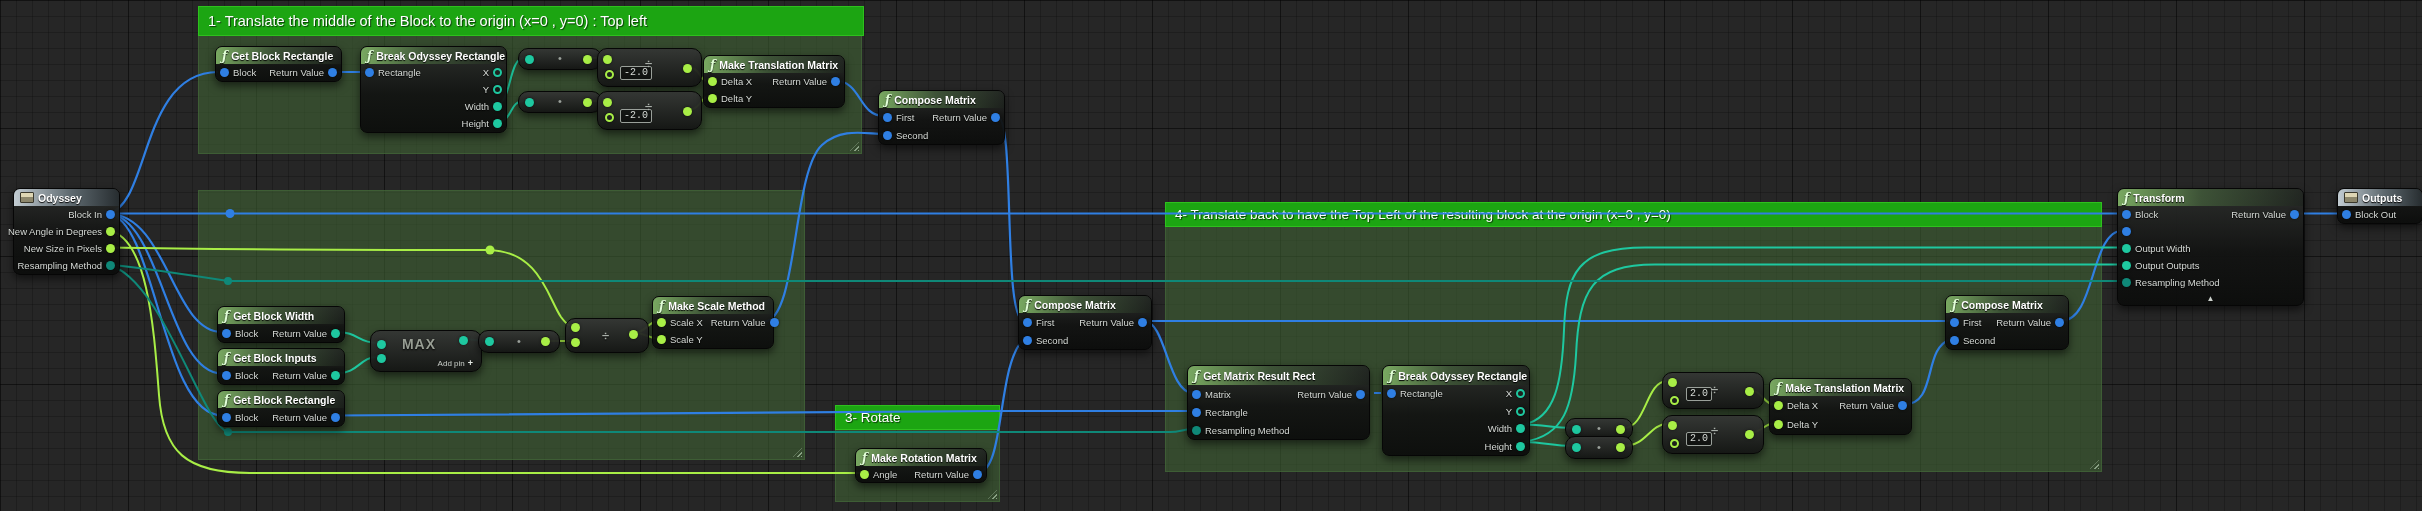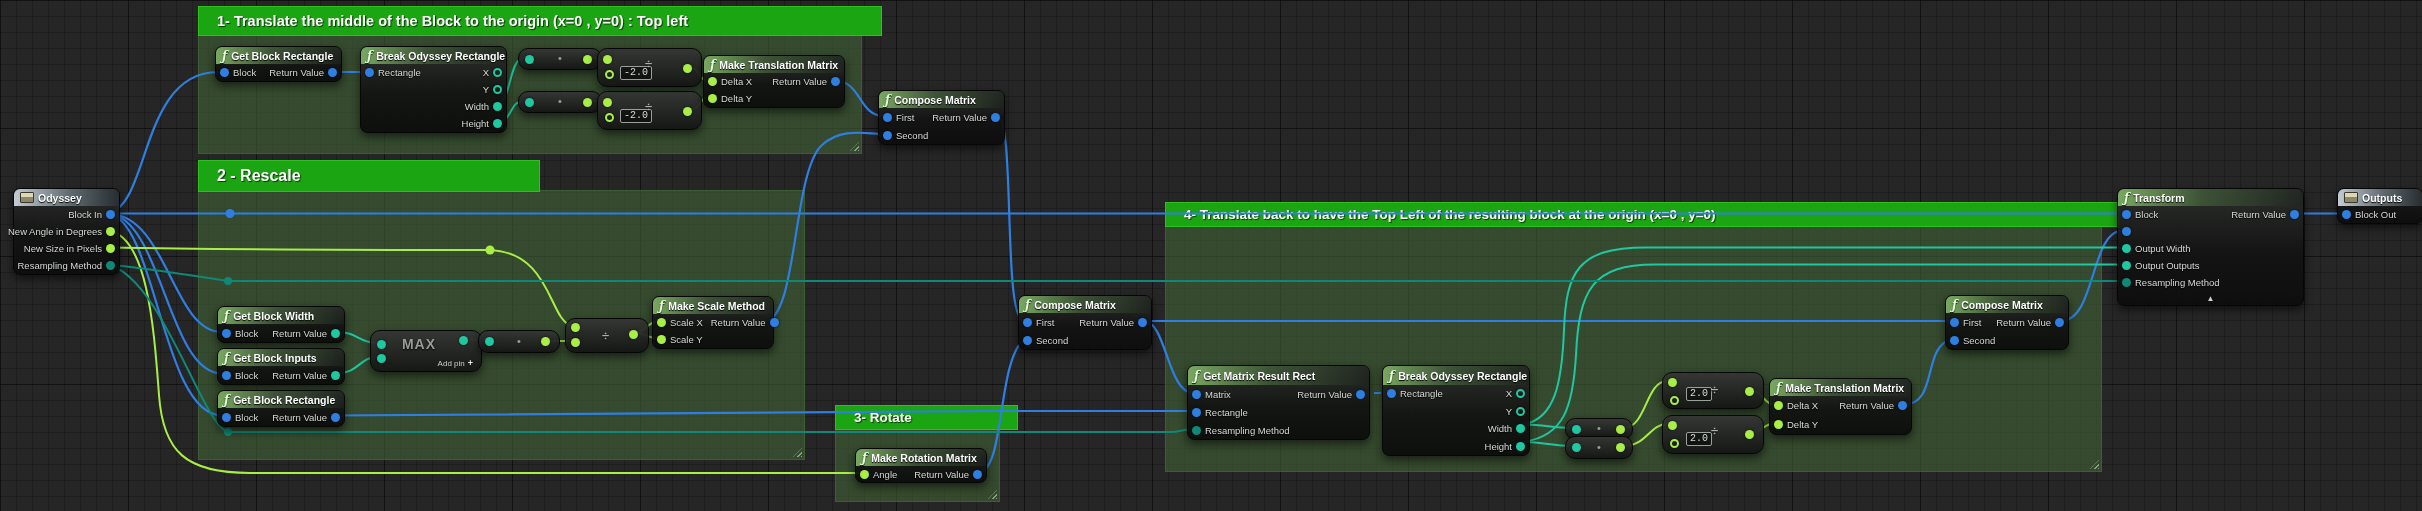--- a/index.html
+++ b/index.html
@@ -9,22 +9,22 @@
     background-color:#262626;
     background-image:
       linear-gradient(rgba(0,0,0,.20) 1px, transparent 1px),
       linear-gradient(90deg, rgba(0,0,0,.20) 1px, transparent 1px),
       linear-gradient(rgba(0,0,0,.40) 1px, transparent 1px),
       linear-gradient(90deg, rgba(0,0,0,.40) 1px, transparent 1px);
     background-size:16px 16px,16px 16px,128px 128px,128px 128px;
   }
   
   .comment-body{position:absolute;background:rgba(64,99,52,.60);border:1px solid rgba(70,110,60,.55);z-index:1;}
-  .comment-header{position:absolute;background:#1ca512;border:1px solid #2ec01e;color:#fff;font-weight:bold;
-    display:flex;align-items:center;padding:0 18px;text-shadow:1px 1px 1px rgba(0,0,0,.65);z-index:1;white-space:nowrap;}
+  .comment-header{position:absolute;background:#1ca512;border:1px solid #2ec01e;color:#fff;font-weight:normal;
+    display:flex;align-items:center;padding:0 9px;text-shadow:1px 1px 1px rgba(0,0,0,.65);z-index:1;white-space:nowrap;}
   .resize-handle{position:absolute;width:9px;height:9px;z-index:2;
     background:repeating-linear-gradient(135deg,#9fb79a 0 1px,transparent 1px 3px);
     clip-path:polygon(100% 0,100% 100%,0 100%);opacity:.8;}
   
   #wires{position:absolute;left:0;top:0;z-index:3;}
   #wires path{fill:none;}
   
   .node{position:absolute;z-index:4;border:1px solid #060606;border-radius:7px;
     background:linear-gradient(180deg, rgba(44,46,44,.97), rgba(18,19,18,.95) 55%, rgba(12,13,12,.96));
     box-shadow:0 4px 8px rgba(0,0,0,.55);color:#d6dad6;font-size:9.5px;}
@@ -59,21 +59,20 @@
 </head>
 <body>
 
 <div id="canvas">
 
   <div class="comment-body" style="left:198px;top:34px;width:662px;height:118px;"></div>
   <div class="comment-header" style="left:198px;top:6px;width:646px;height:28px;font-size:14.5px;">1- Translate the middle of the Block to the origin (x=0 , y=0) : Top left</div>
   <div class="resize-handle" style="left:850px;top:142px;"></div>
 
   <div class="comment-body" style="left:198px;top:190px;width:605px;height:268px;"></div>
-  <div class="comment-header" style="left:198px;top:160px;width:304px;height:30px;font-size:16px;">2 - Rescale</div>
   <div class="resize-handle" style="left:793px;top:448px;"></div>
 
   <div class="comment-body" style="left:835px;top:428px;width:163px;height:72px;"></div>
   <div class="comment-header" style="left:835px;top:405px;width:145px;height:23px;font-size:13.5px;">3- Rotate</div>
   <div class="resize-handle" style="left:988px;top:490px;"></div>
 
   <div class="comment-body" style="left:1165px;top:225px;width:935px;height:245px;"></div>
   <div class="comment-header" style="left:1165px;top:202px;width:917px;height:23px;font-size:13.5px;">4- Translate back to have the Top Left of the resulting block at the origin (x=0 , y=0)</div>
   <div class="resize-handle" style="left:2090px;top:460px;"></div>
 

